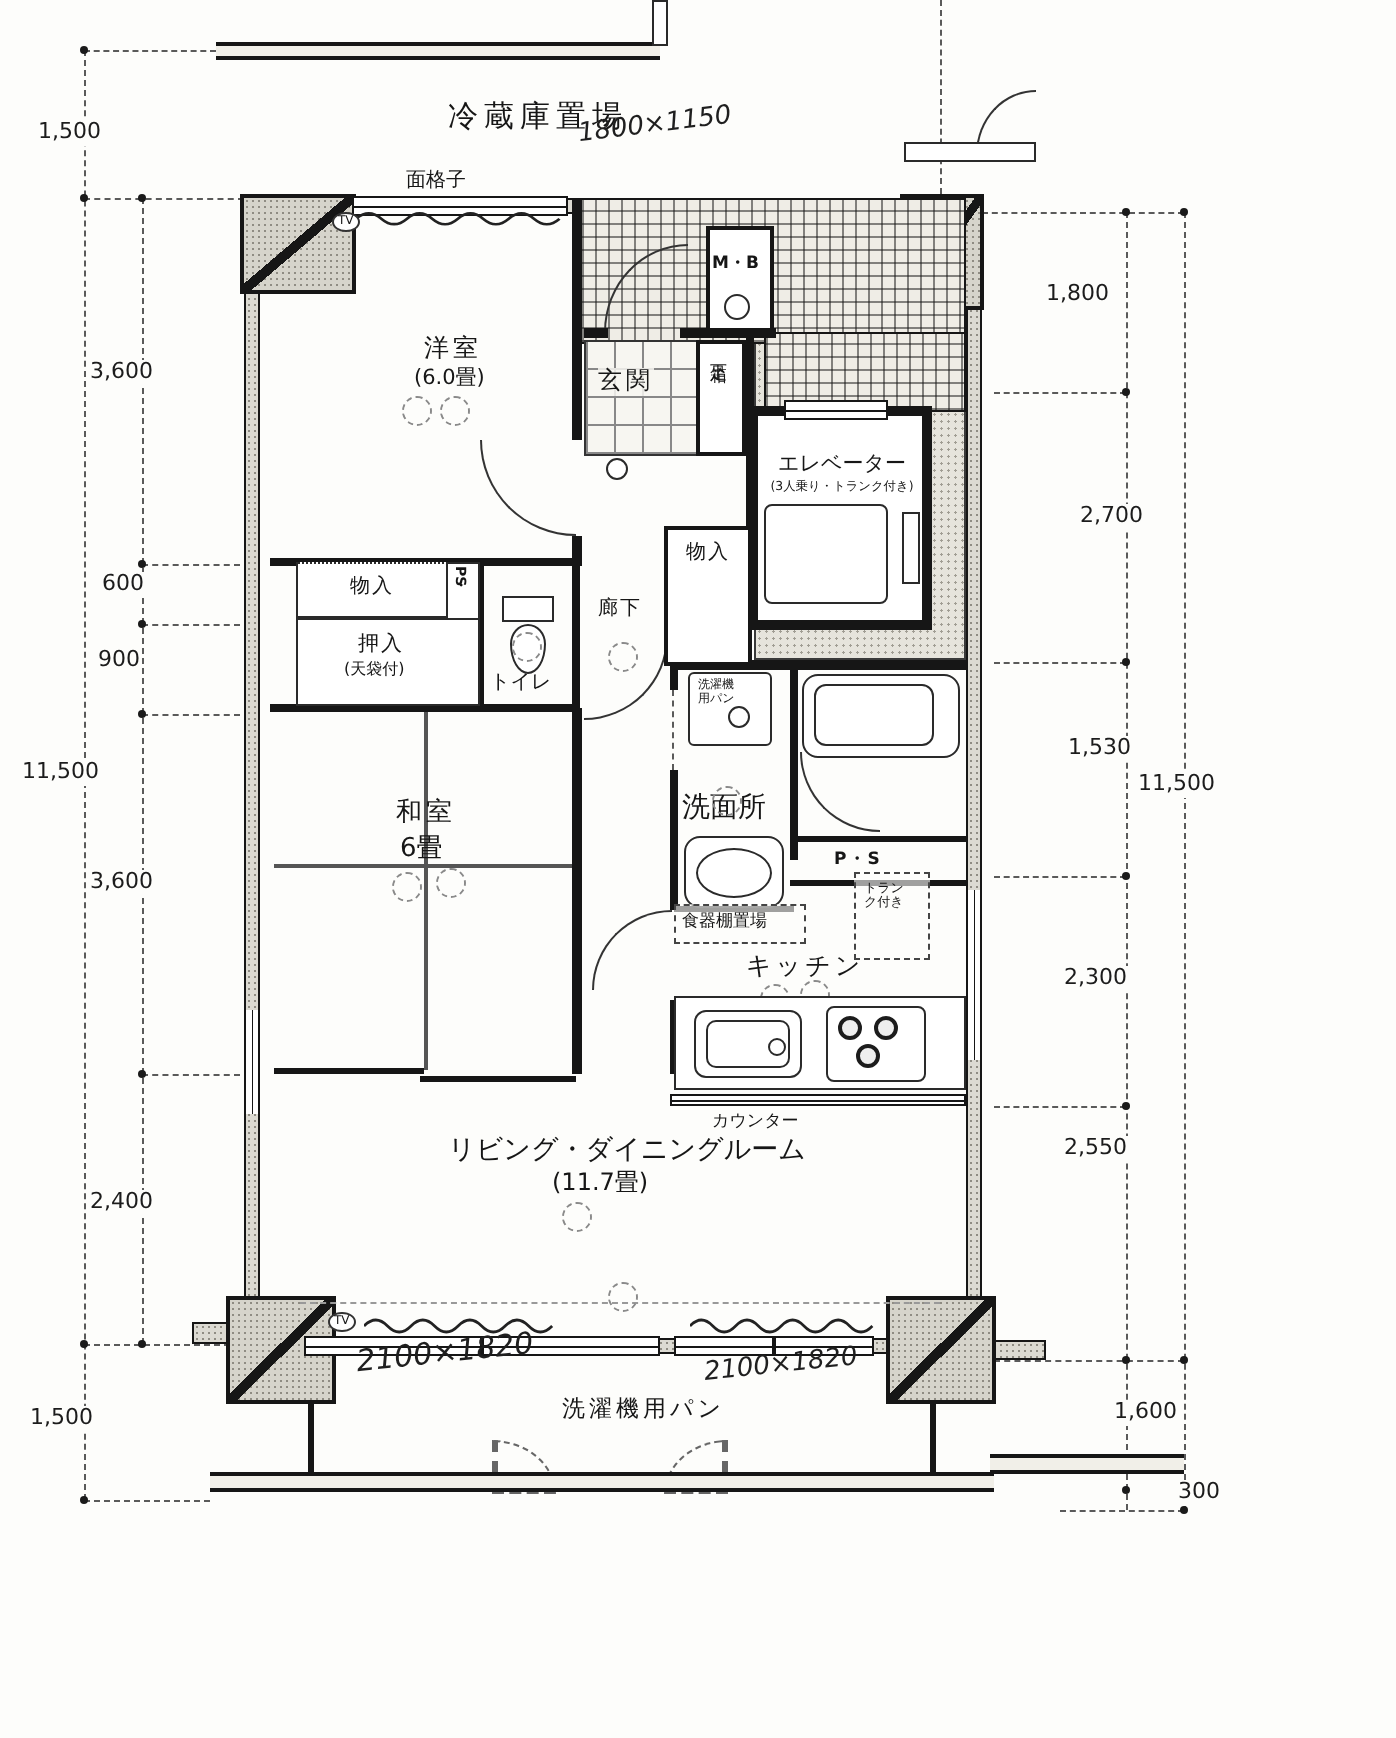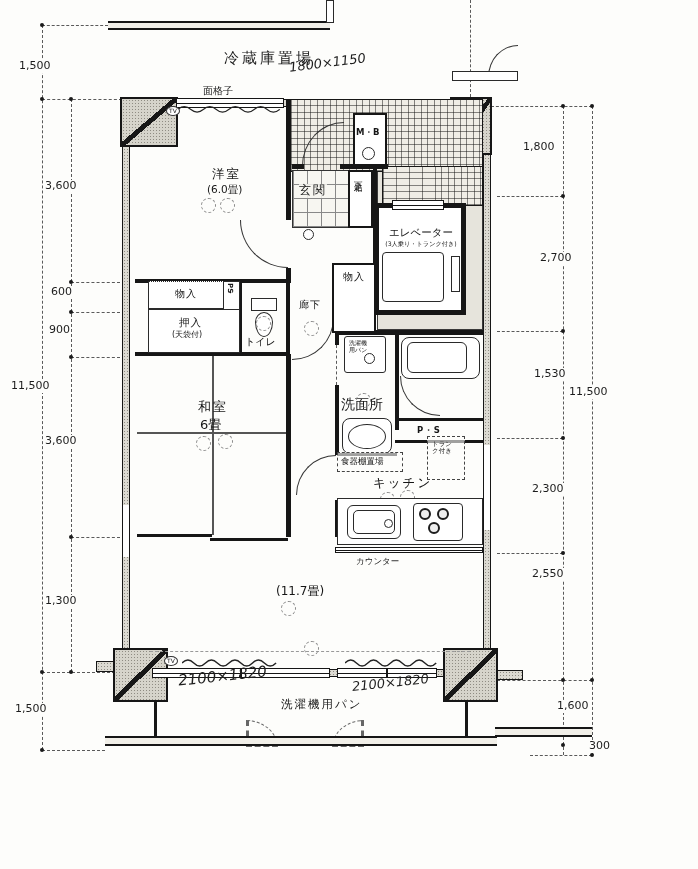--- a/index.html
+++ b/index.html
@@ -75,21 +75,21 @@
   <div class="abs dot" style="left:69px;top:310px"></div>
   <div class="abs dot" style="left:69px;top:355px"></div>
   <div class="abs dot" style="left:69px;top:535px"></div>
   <div class="abs dot" style="left:69px;top:670px"></div>
   <div class="abs lbl dim" style="left:18px;top:60px">1,500</div>
   <div class="abs lbl dim" style="left:44px;top:180px">3,600</div>
   <div class="abs lbl dim" style="left:50px;top:286px">600</div>
   <div class="abs lbl dim" style="left:48px;top:324px">900</div>
   <div class="abs lbl dim" style="left:10px;top:380px">11,500</div>
   <div class="abs lbl dim" style="left:44px;top:435px">3,600</div>
-  <div class="abs lbl dim" style="left:44px;top:595px">1,300</div>
+  <div class="abs lbl dim" style="left:44px;top:595px">2,400</div>
   <div class="abs lbl dim" style="left:14px;top:703px">1,500</div>
 
   <div class="abs dimv" style="left:563px;top:106px;height:649px"></div>
   <div class="abs dimv" style="left:592px;top:106px;height:649px"></div>
   <div class="abs dimh" style="left:491px;top:106px;width:101px"></div>
   <div class="abs dimh" style="left:497px;top:196px;width:66px"></div>
   <div class="abs dimh" style="left:497px;top:331px;width:66px"></div>
   <div class="abs dimh" style="left:497px;top:438px;width:66px"></div>
   <div class="abs dimh" style="left:497px;top:553px;width:66px"></div>
   <div class="abs dimh" style="left:497px;top:680px;width:95px"></div>
@@ -240,20 +240,21 @@
   <div class="abs thin" style="left:353px;top:510px;width:42px;height:24px;border-radius:5px"></div>
   <div class="abs circ" style="left:384px;top:519px;width:9px;height:9px"></div>
   <div class="abs thin" style="left:413px;top:503px;width:50px;height:38px;border-radius:4px"></div>
   <div class="abs burner" style="left:419px;top:508px"></div>
   <div class="abs burner" style="left:437px;top:508px"></div>
   <div class="abs burner" style="left:428px;top:522px"></div>
   <div class="abs win" style="left:335px;top:547px;width:148px;height:6px"></div>
   <div class="abs lbl" style="left:356px;top:557px;font-size:8.5px">カウンター</div>
   <div class="abs winv" style="left:483px;top:445px;width:8px;height:85px"></div>
 
+  <div class="abs lbl" style="left:224px;top:568px;font-size:13.5px">リビング・ダイニングルーム</div>
   <div class="abs lbl" style="left:276px;top:585px;font-size:12px">(11.7畳)</div>
   <div class="abs fx" style="left:281px;top:601px"></div>
   <div class="abs dimh" style="left:150px;top:651px;width:320px;border-color:#999"></div>
   <div class="abs fx" style="left:304px;top:641px"></div>
 
   <div class="abs win" style="left:152px;top:668px;width:178px;height:10px"></div>
   <div class="abs wall" style="left:240px;top:668px;width:2px;height:10px"></div>
   <div class="abs win" style="left:337px;top:668px;width:100px;height:10px"></div>
   <div class="abs wall" style="left:386px;top:668px;width:2px;height:10px"></div>
   <svg class="abs" style="left:182px;top:657px;width:98px;height:10px" viewBox="0 0 100 10" preserveAspectRatio="none">

